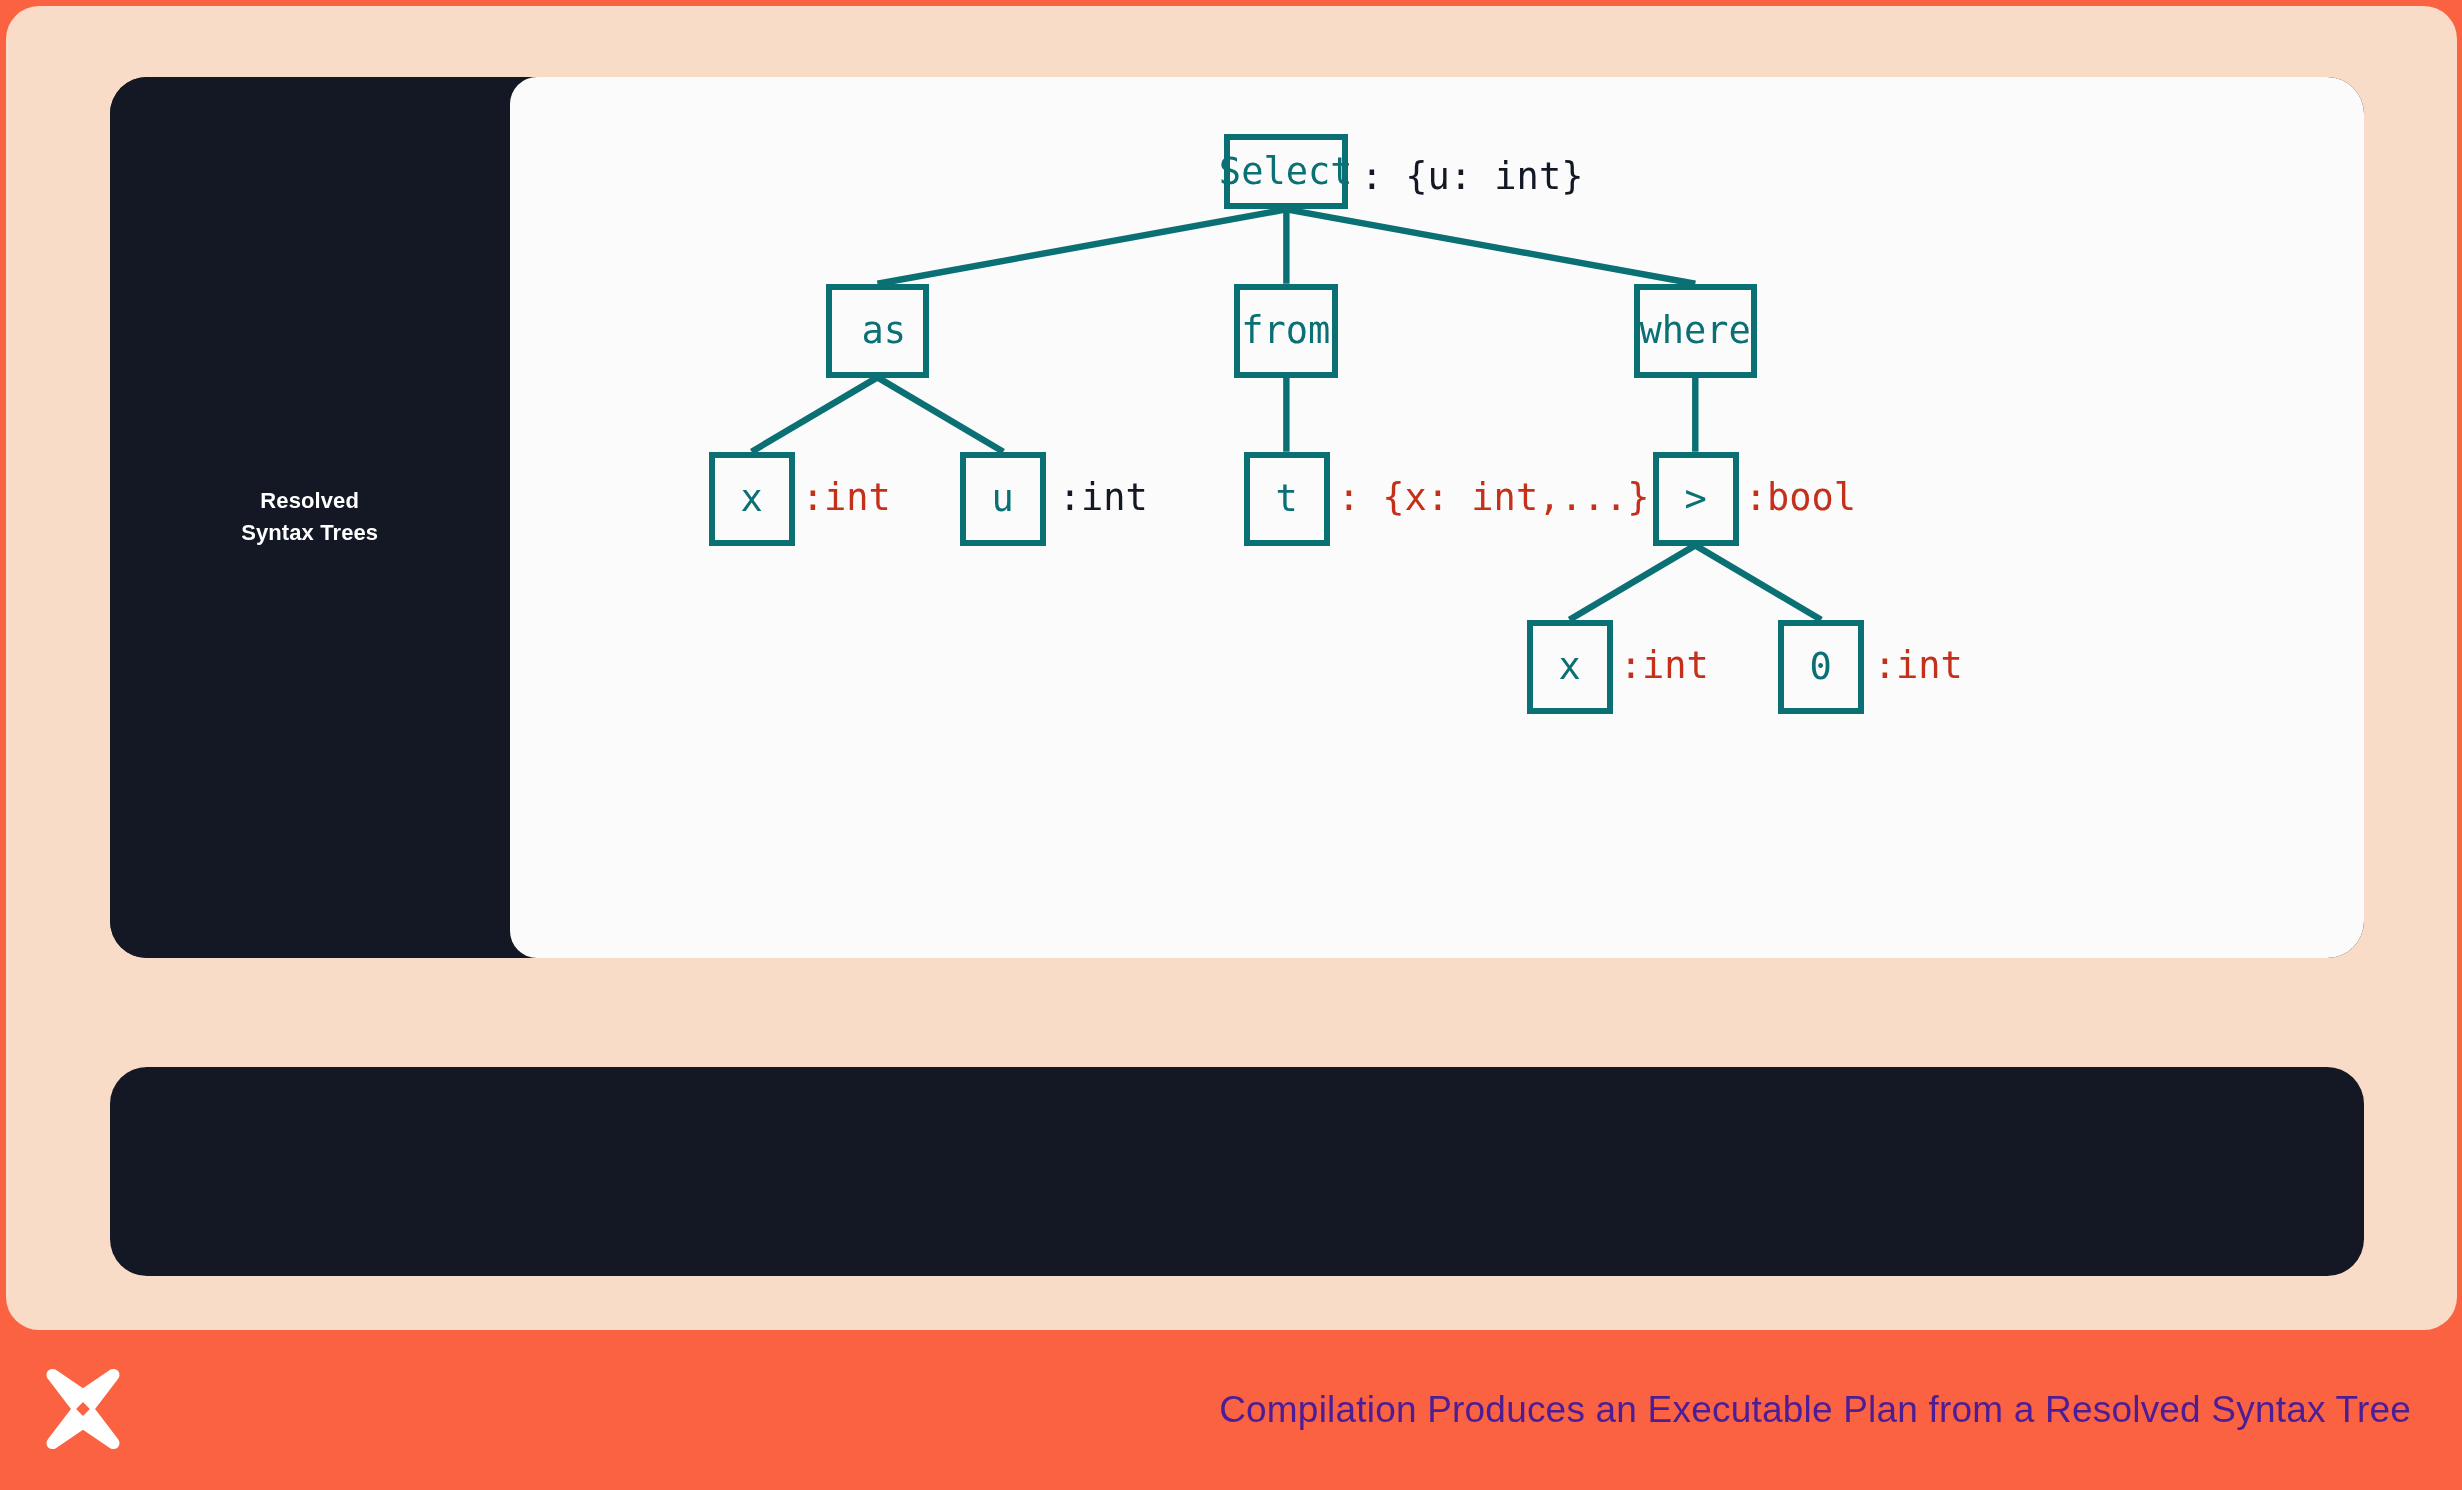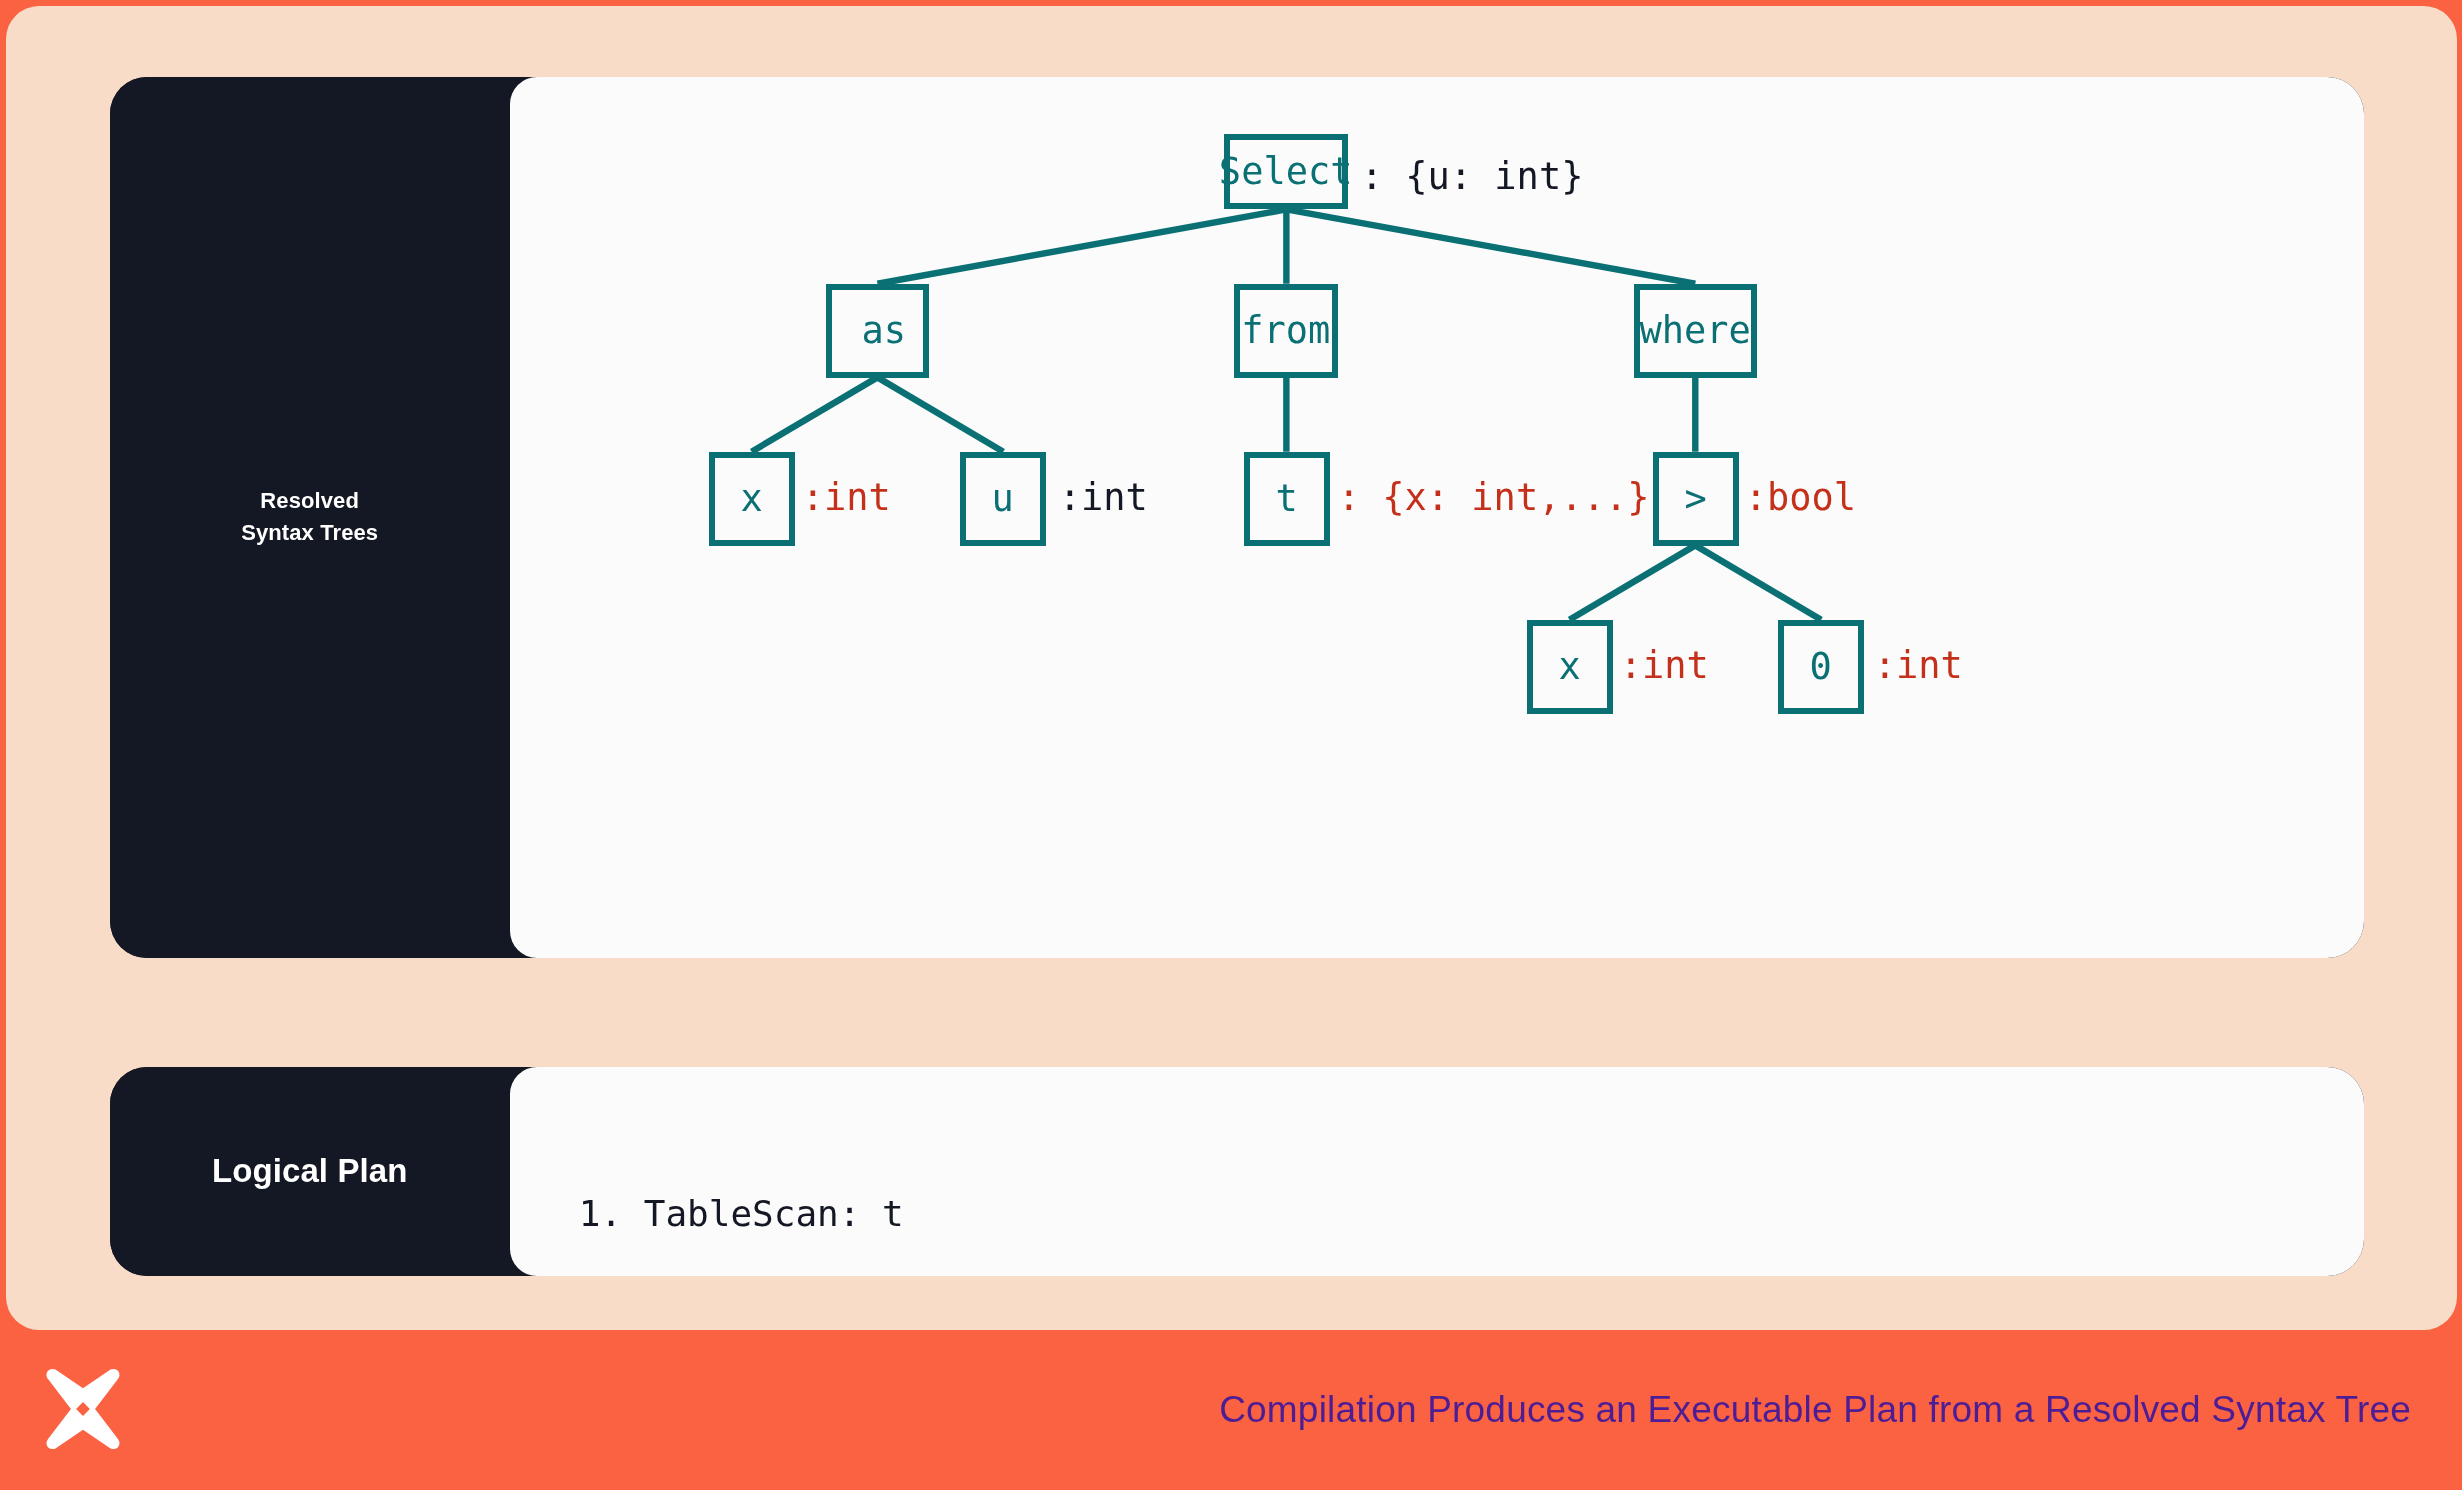--- a/index.html
+++ b/index.html
@@ -227,30 +227,20 @@
             <span>0</span>
           </div>
           <div class="ann ann-red" style="left:1364px; top:570px;">:int</div>
 
         </div>
       </div>
     </div>
 
 
     <div class="panel" id="panel-lp">
-      <div class="panel-sidebar">
-        <span>Logical Plan</span>
-      </div>
-      <div class="panel-body">
-        <div id="plan-list">
-          <span class="plan-line">1. TableScan: t</span>
-          
-          
-        </div>
-      </div>
     </div>
 
   </div>
 
   <div id="footer">
     <svg id="brand-logo" viewBox="0 0 100 100">
       <path d="M10 16 C4 9 10 1 18 4 L50 26 L82 4 C90 1 96 9 90 16 L64 50 L90 84
                C96 91 90 99 82 96 L50 74 L18 96 C10 99 4 91 10 84 L36 50 Z" fill="#FFFFFF"></path>
       <path d="M50 42 L58 50 L50 58 L42 50 Z" fill="#FB6242"></path>
     </svg>

